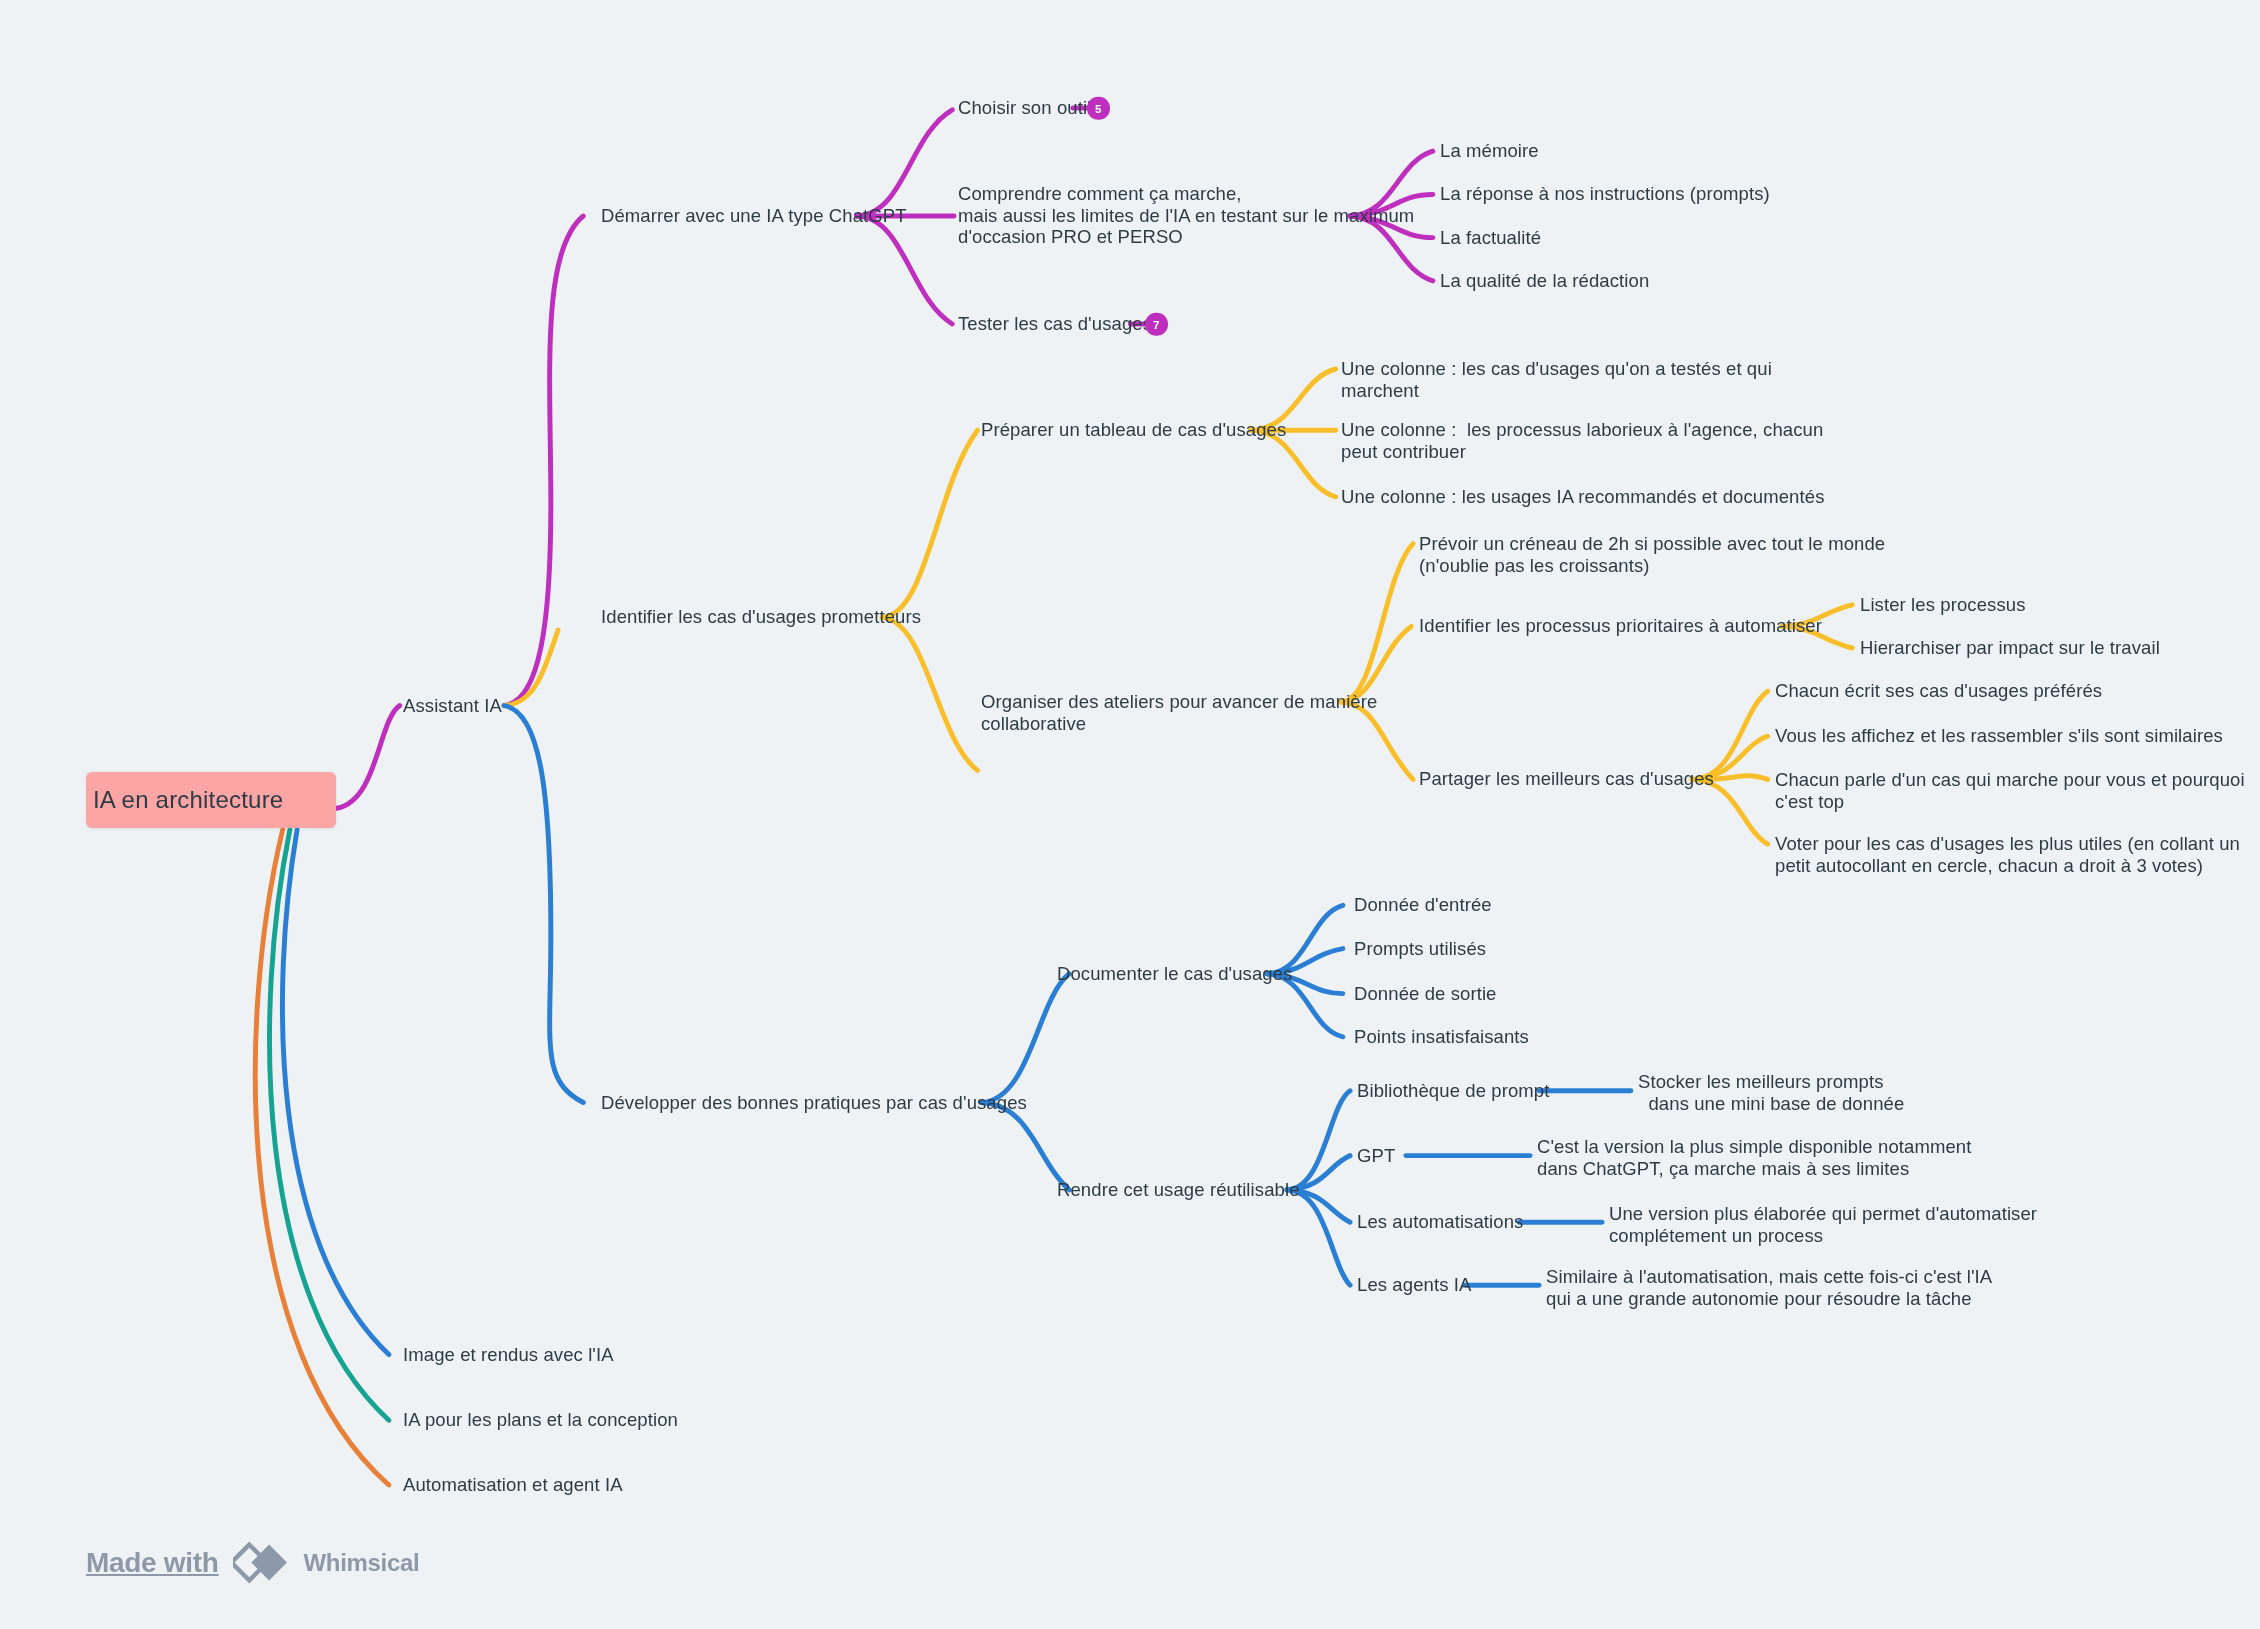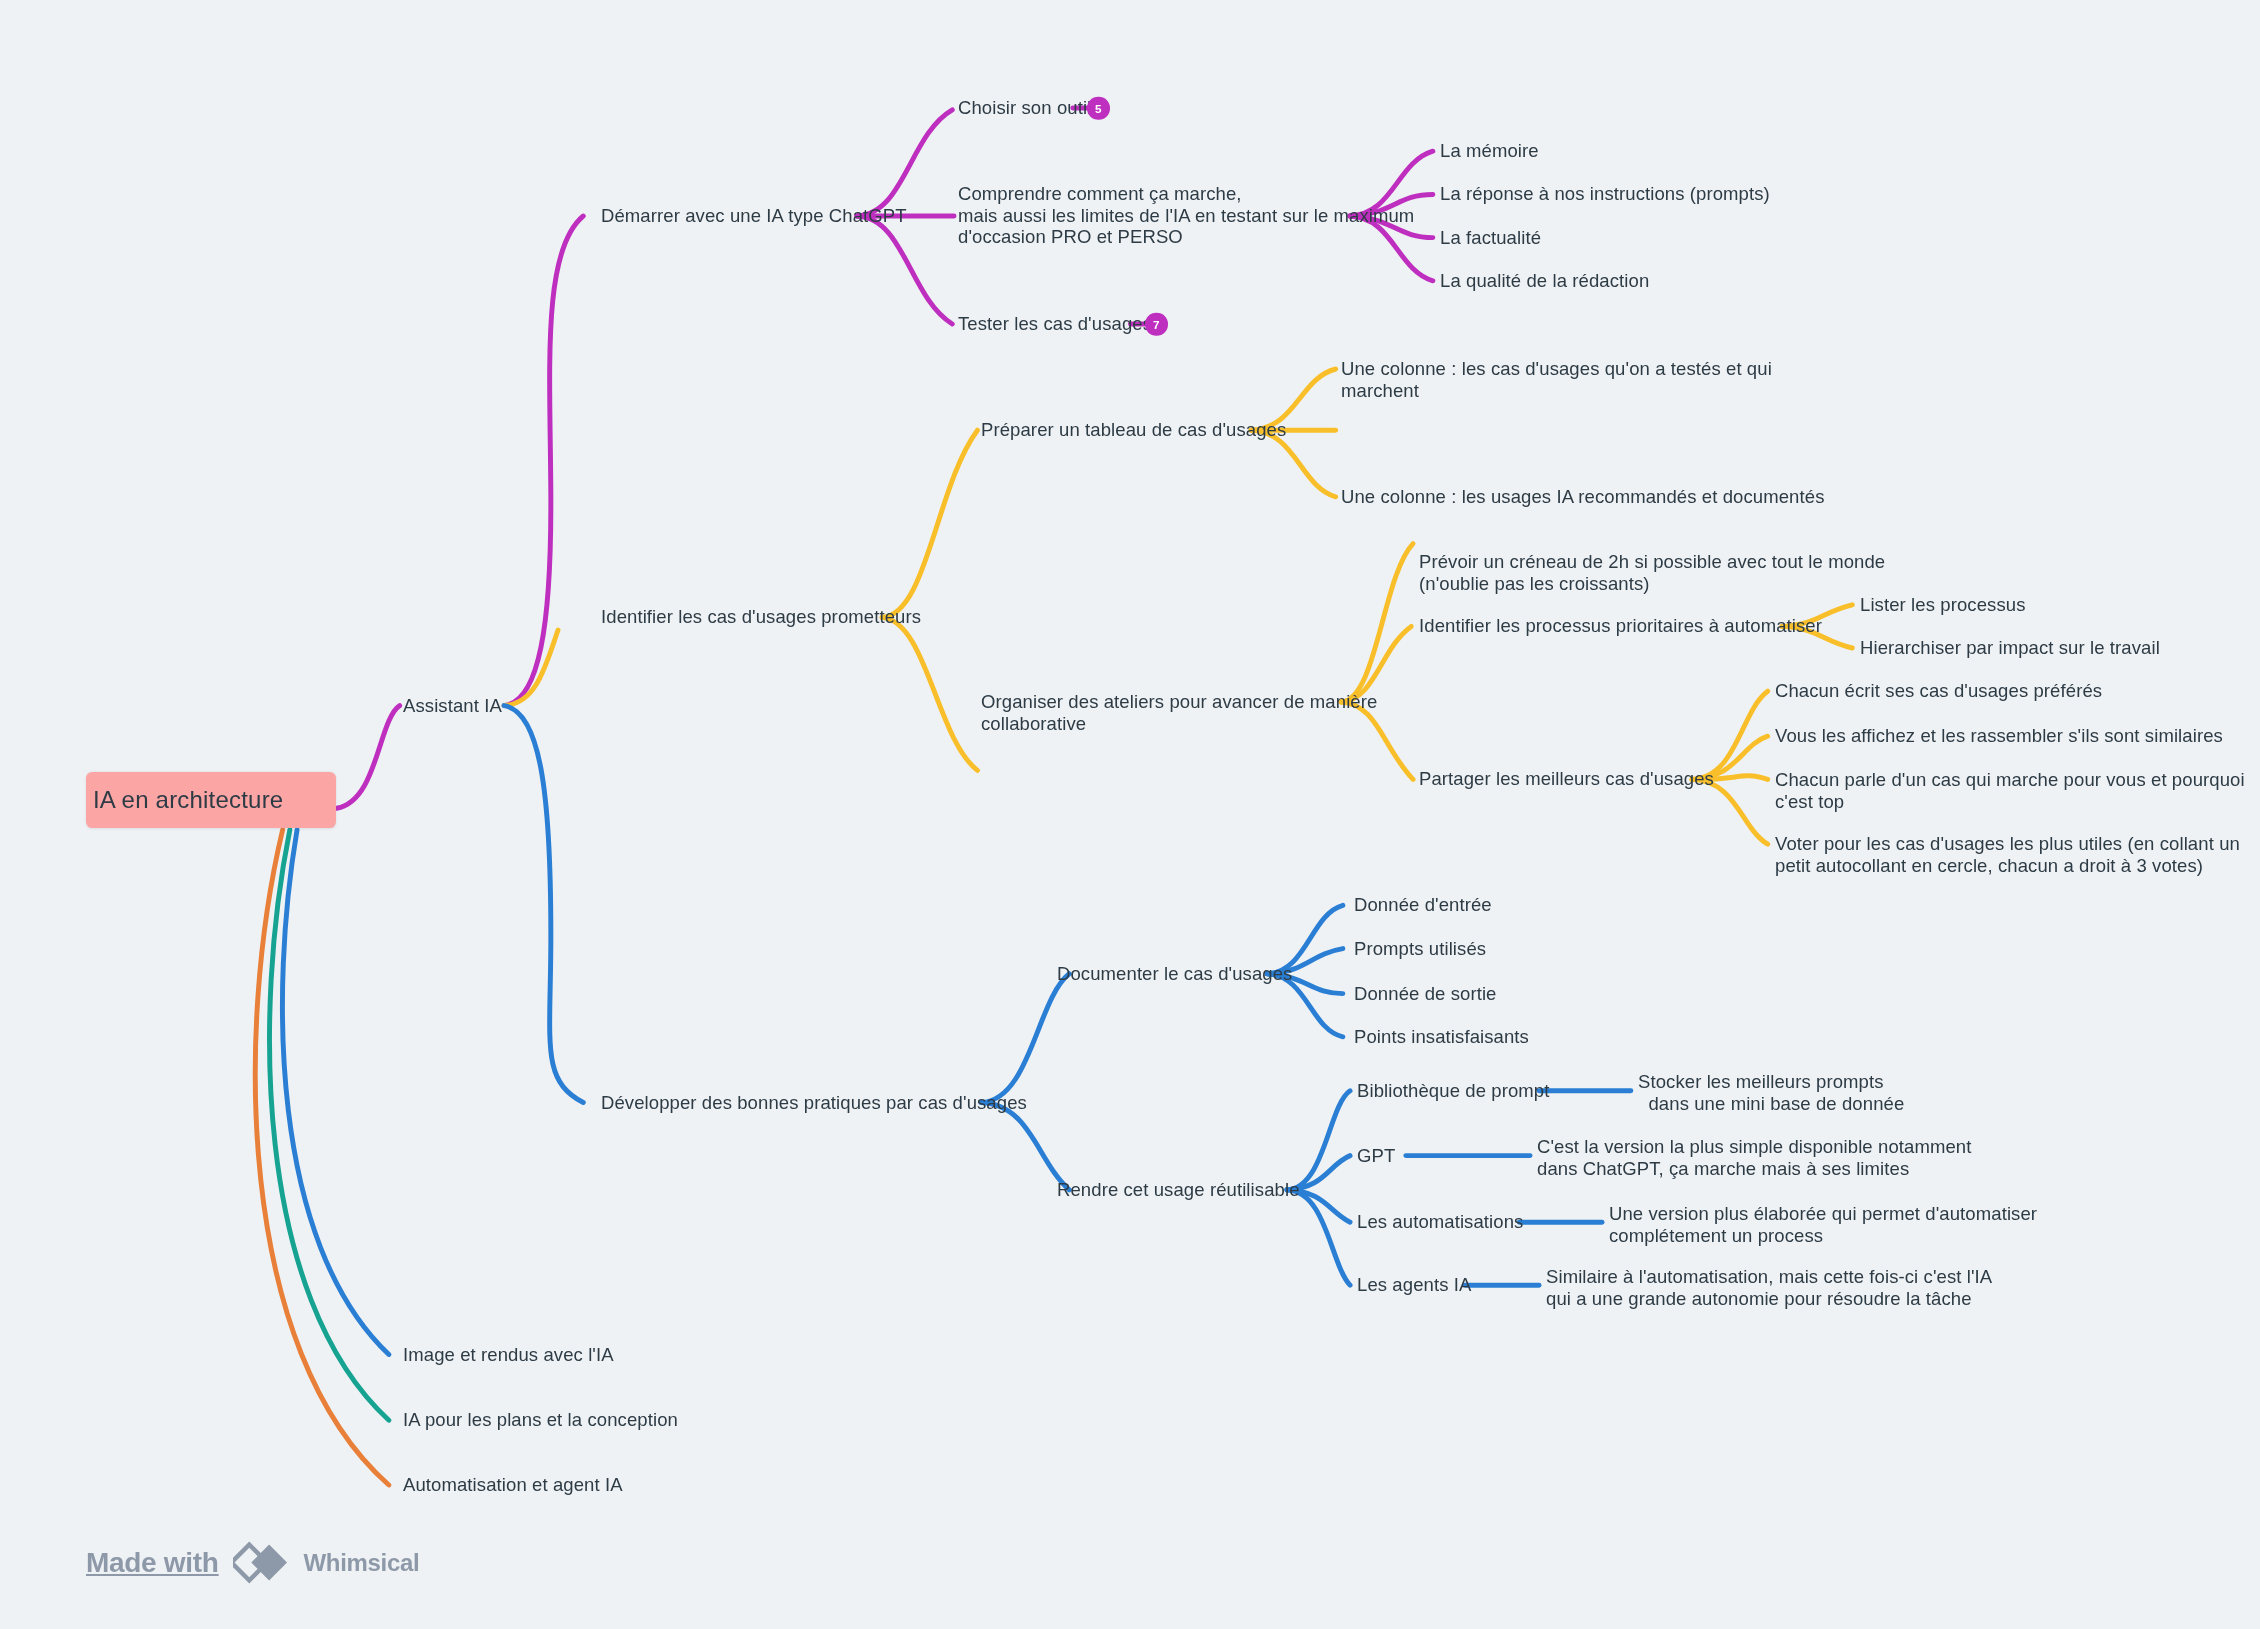--- a/index.html
+++ b/index.html
@@ -185,26 +185,28 @@
   <div class="node mid" style="left:1440px; top:151px;">La mémoire</div>
   <div class="node mid" style="left:1440px; top:194px;text-align:right;">La réponse à nos instructions (prompts)</div>
   <div class="node mid" style="left:1440px; top:238px;">La factualité</div>
   <div class="node mid" style="left:1440px; top:281px;">La qualité de la rédaction</div>
 
   <div class="node mid" style="left:601px; top:617px;">Identifier les cas d'usages prometteurs</div>
 
   <div class="node mid" style="left:981px; top:430px;">Préparer un tableau de cas d'usages</div>
   <div class="node" style="left:1341px; top:358px;">Une colonne : les cas d'usages qu'on a testés et qui
 marchent</div>
+  <div class="node" style="left:1341px; top:419px;">Une colonne :  les processus laborieux à l'agence, chacun
+peut contribuer</div>
   <div class="node mid" style="left:1341px; top:497px;">Une colonne : les usages IA recommandés et documentés</div>
 
   <div class="node" style="left:981px; top:691px;">Organiser des ateliers pour avancer de manière
 collaborative</div>
 
-  <div class="node" style="left:1419px; top:533px;margin-top:18px;">Prévoir un créneau de 2h si possible avec tout le monde
+  <div class="node" style="left:1419px; top:533px;">Prévoir un créneau de 2h si possible avec tout le monde
 (n'oublie pas les croissants)</div>
   <div class="node mid" style="left:1419px; top:626px;">Identifier les processus prioritaires à automatiser</div>
   <div class="node mid" style="left:1860px; top:605px;">Lister les processus</div>
   <div class="node mid" style="left:1860px; top:648px;">Hierarchiser par impact sur le travail</div>
 
   <div class="node mid" style="left:1419px; top:779px;">Partager les meilleurs cas d'usages</div>
   <div class="node mid" style="left:1775px; top:691px;">Chacun écrit ses cas d'usages préférés</div>
   <div class="node mid" style="left:1775px; top:736px;">Vous les affichez et les rassembler s'ils sont similaires</div>
   <div class="node" style="left:1775px; top:769px;">Chacun parle d'un cas qui marche pour vous et pourquoi
 c'est top</div>

